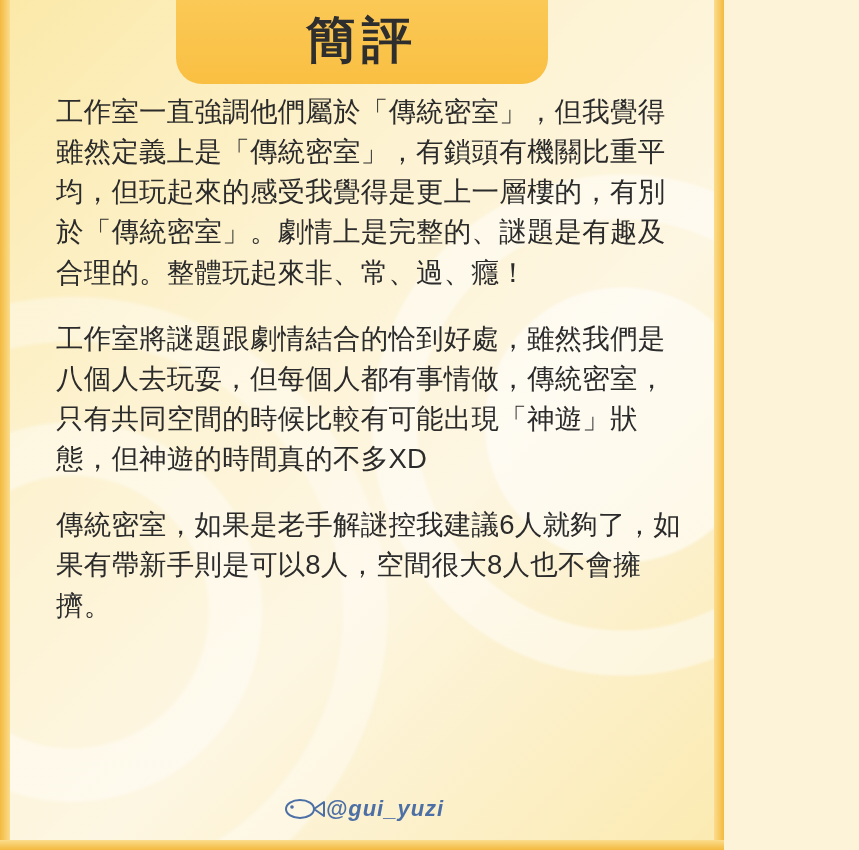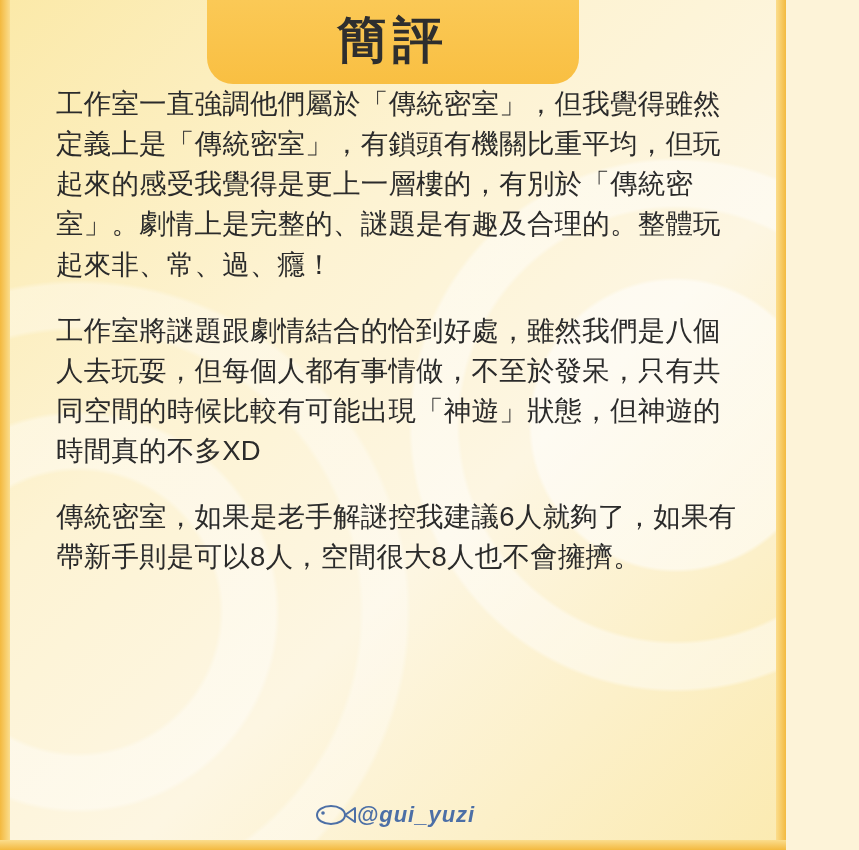--- a/index.html
+++ b/index.html
@@ -8,21 +8,21 @@
   }
   body {
     width: 859px;
     height: 850px;
     font-family: "Liberation Sans", sans-serif;
     background: #fdf3d8;
     overflow: hidden;
   }
   .page {
     position: relative;
-    width: 786px;
+    width: 724px;
     height: 850px;
     box-sizing: border-box;
     background:
       radial-gradient(circle at 86% 50%, rgba(255,255,255,0.55) 0 18%, rgba(255,255,255,0) 18.5%),
       radial-gradient(circle at 86% 50%, rgba(255,255,255,0.0) 0 27%, rgba(255,255,255,0.45) 27.5% 33%, rgba(255,255,255,0) 33.5%),
       radial-gradient(circle at 10% 72%, rgba(255,255,255,0.0) 0 15%, rgba(255,255,255,0.40) 15.5% 21%, rgba(255,255,255,0) 21.5%),
       radial-gradient(circle at 10% 72%, rgba(255,255,255,0.0) 0 30%, rgba(255,255,255,0.35) 30.5% 35%, rgba(255,255,255,0) 35.5%),
       linear-gradient(135deg, #fbe9a8 0%, #fdf3d3 35%, #fdf6e2 60%, #fbeab0 100%);
     overflow: hidden;
     padding-left: 42px;
@@ -63,37 +63,37 @@
     color: #2e2e2e;
     letter-spacing: 6px;
     line-height: 1;
     padding-bottom: 4px;
   }
 
   .content {
     position: absolute;
     left: 56px;
     right: 40px;
-    top: 84px;
+    top: 92px;
     font-size: 27.5px;
     line-height: 1.46;
     color: #2b2b2b;
     letter-spacing: 0.2px;
   }
   .para {
     margin: 0 0 26px 0;
     white-space: pre-wrap;
     word-break: break-all;
   }
   .para:last-child { margin-bottom: 0; }
 
   .footer {
     position: absolute;
     left: 0; right: 0;
-    bottom: 22px;
+    bottom: 28px;
     display: flex;
     align-items: center;
     justify-content: center;
   }
   .fish-icon {
     width: 46px;
     height: 26px;
     display: block;
   }
   .handle {
@@ -111,21 +111,21 @@
   <div class="edge-left"></div>
   <div class="edge-right"></div>
   <div class="edge-bottom"></div>
 
   <div class="title-bar">
     <div class="title-text">簡評</div>
   </div>
 
   <div class="content">
     <p class="para">工作室一直強調他們屬於「傳統密室」，但我覺得雖然定義上是「傳統密室」，有鎖頭有機關比重平均，但玩起來的感受我覺得是更上一層樓的，有別於「傳統密室」。劇情上是完整的、謎題是有趣及合理的。整體玩起來非、常、過、癮！</p>
-    <p class="para">工作室將謎題跟劇情結合的恰到好處，雖然我們是八個人去玩耍，但每個人都有事情做，不至於發呆，只有共同空間的時候比較有可能出現「神遊」狀態，但神遊的時間真的不多XD</p>
+    <p class="para">工作室將謎題跟劇情結合的恰到好處，雖然我們是八個人去玩耍，但每個人都有事情做，傳統密室，只有共同空間的時候比較有可能出現「神遊」狀態，但神遊的時間真的不多XD</p>
     <p class="para">傳統密室，如果是老手解謎控我建議6人就夠了，如果有帶新手則是可以8人，空間很大8人也不會擁擠。</p>
   </div>
 
   <div class="footer">
     <span class="fish-icon-wrap">
       <svg class="fish-icon" viewBox="0 0 46 26" xmlns="http://www.w3.org/2000/svg">
         <ellipse cx="20" cy="13" rx="14" ry="9" fill="none" stroke="#4c6fa6" stroke-width="2"></ellipse>
         <path d="M34 13 L44 6 L44 20 Z" fill="none" stroke="#4c6fa6" stroke-width="2" stroke-linejoin="round"></path>
         <circle cx="12" cy="11" r="1.8" fill="#4c6fa6"></circle>
       </svg>

